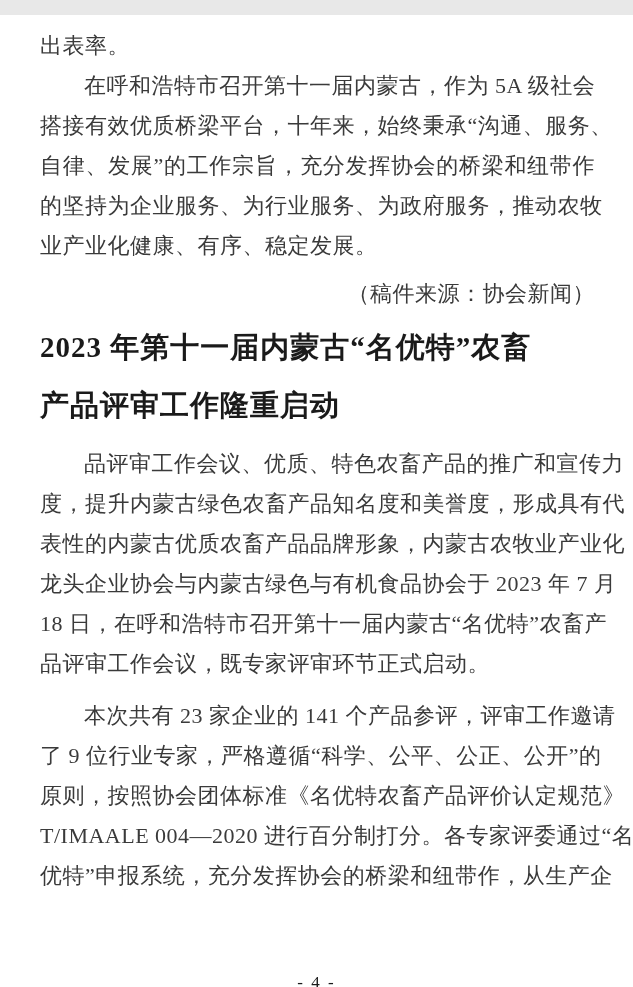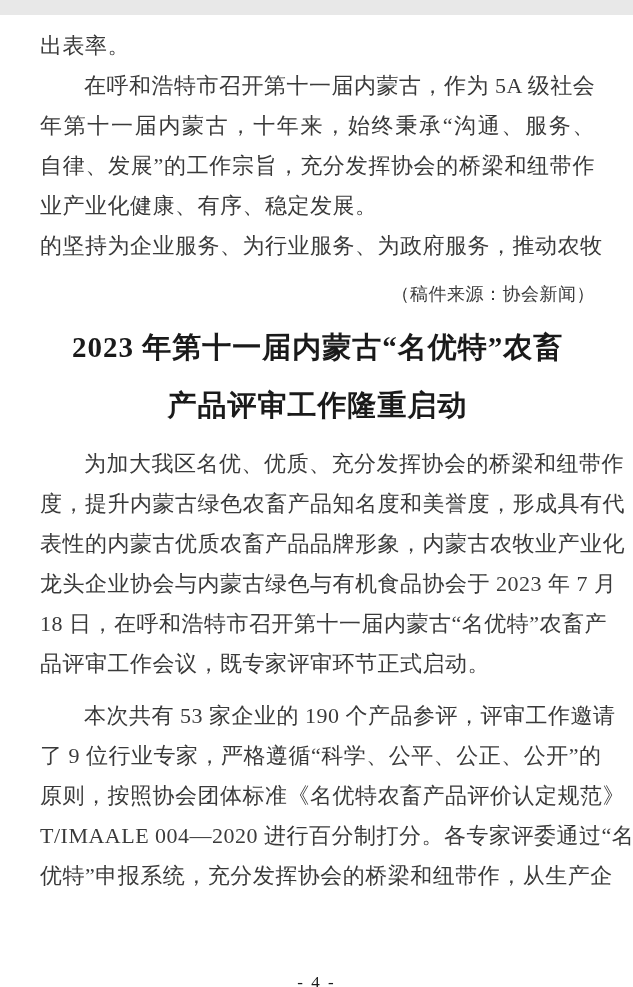--- a/index.html
+++ b/index.html
@@ -29,30 +29,29 @@
     text-align-last: justify;
     white-space: nowrap;
     letter-spacing: 0.5px;
   }
   .bodyline.indent { padding-left: 44px; }
   .bodyline.paraend {
     text-align: left;
     text-align-last: left;
   }
   .source-line {
-    font-size: 18px;
+    font-size: 22px;
     line-height: 40px;
     height: 40px;
     text-align: right;
     margin-top: 8px;
     letter-spacing: 0.5px;
   }
   .article-title {
     margin-top: 4px;
-    text-align: center;
     font-weight: bold;
     color: var(--title-color, #1a1a1a);
   }
   .article-title .title-line {
     font-size: 29px;
     line-height: 58px;
     letter-spacing: 1px;
   }
   .para3 { margin-top: 10px; }
   .para4 { margin-top: 12px; }
@@ -73,44 +72,44 @@
 
 <div class="page">
   <div class="content">
 
     <div>
       <div class="bodyline paraend">出表率。</div>
     </div>
 
     <div>
       <div class="bodyline indent">在呼和浩特市召开第十一届内蒙古，作为 5A 级社会</div>
-      <div class="bodyline">年第十一届内蒙古，十年来，始终秉承“沟通、服务、</div>
+      <div class="bodyline">搭接有效优质桥梁平台，十年来，始终秉承“沟通、服务、</div>
       <div class="bodyline">自律、发展”的工作宗旨，充分发挥协会的桥梁和纽带作</div>
+      <div class="bodyline">的坚持为企业服务、为行业服务、为政府服务，推动农牧</div>
       <div class="bodyline paraend">业产业化健康、有序、稳定发展。</div>
-      <div class="bodyline">的坚持为企业服务、为行业服务、为政府服务，推动农牧</div>
     </div>
 
     <div class="source-line">（稿件来源：协会新闻）</div>
 
     <div class="article-title">
       <div class="title-line">2023 年第十一届内蒙古“名优特”农畜</div>
       <div class="title-line">产品评审工作隆重启动</div>
     </div>
 
     <div class="para3">
-      <div class="bodyline indent">为加大我区名优、优质、充分发挥协会的桥梁和纽带作</div>
+      <div class="bodyline indent">品评审工作会议、优质、特色农畜产品的推广和宣传力</div>
       <div class="bodyline">度，提升内蒙古绿色农畜产品知名度和美誉度，形成具有代</div>
       <div class="bodyline">表性的内蒙古优质农畜产品品牌形象，内蒙古农牧业产业化</div>
       <div class="bodyline">龙头企业协会与内蒙古绿色与有机食品协会于 2023 年 7 月</div>
       <div class="bodyline">18 日，在呼和浩特市召开第十一届内蒙古“名优特”农畜产</div>
       <div class="bodyline paraend">品评审工作会议，既专家评审环节正式启动。</div>
     </div>
 
     <div class="para4">
-      <div class="bodyline indent">本次共有 53 家企业的 190 个产品参评，评审工作邀请</div>
+      <div class="bodyline indent">本次共有 23 家企业的 141 个产品参评，评审工作邀请</div>
       <div class="bodyline">了 9 位行业专家，严格遵循“科学、公平、公正、公开”的</div>
       <div class="bodyline">原则，按照协会团体标准《名优特农畜产品评价认定规范》</div>
       <div class="bodyline">T/IMAALE 004—2020 进行百分制打分。各专家评委通过“名</div>
       <div class="bodyline paraend">优特”申报系统，充分发挥协会的桥梁和纽带作，从生产企</div>
     </div>
 
   </div>
 
   <div class="page-footer">- 4 -</div>
 </div>

